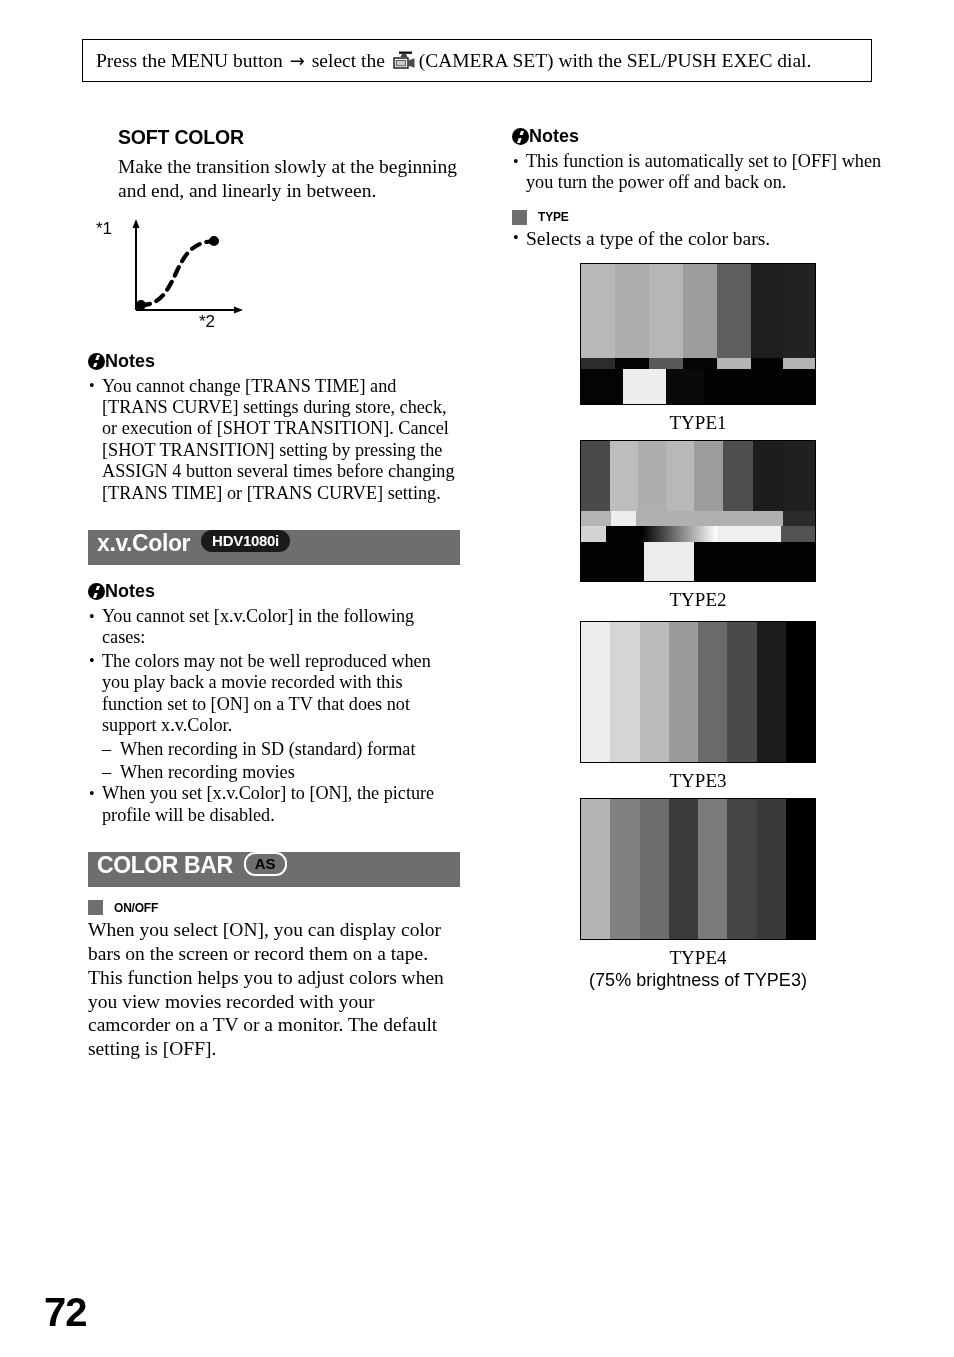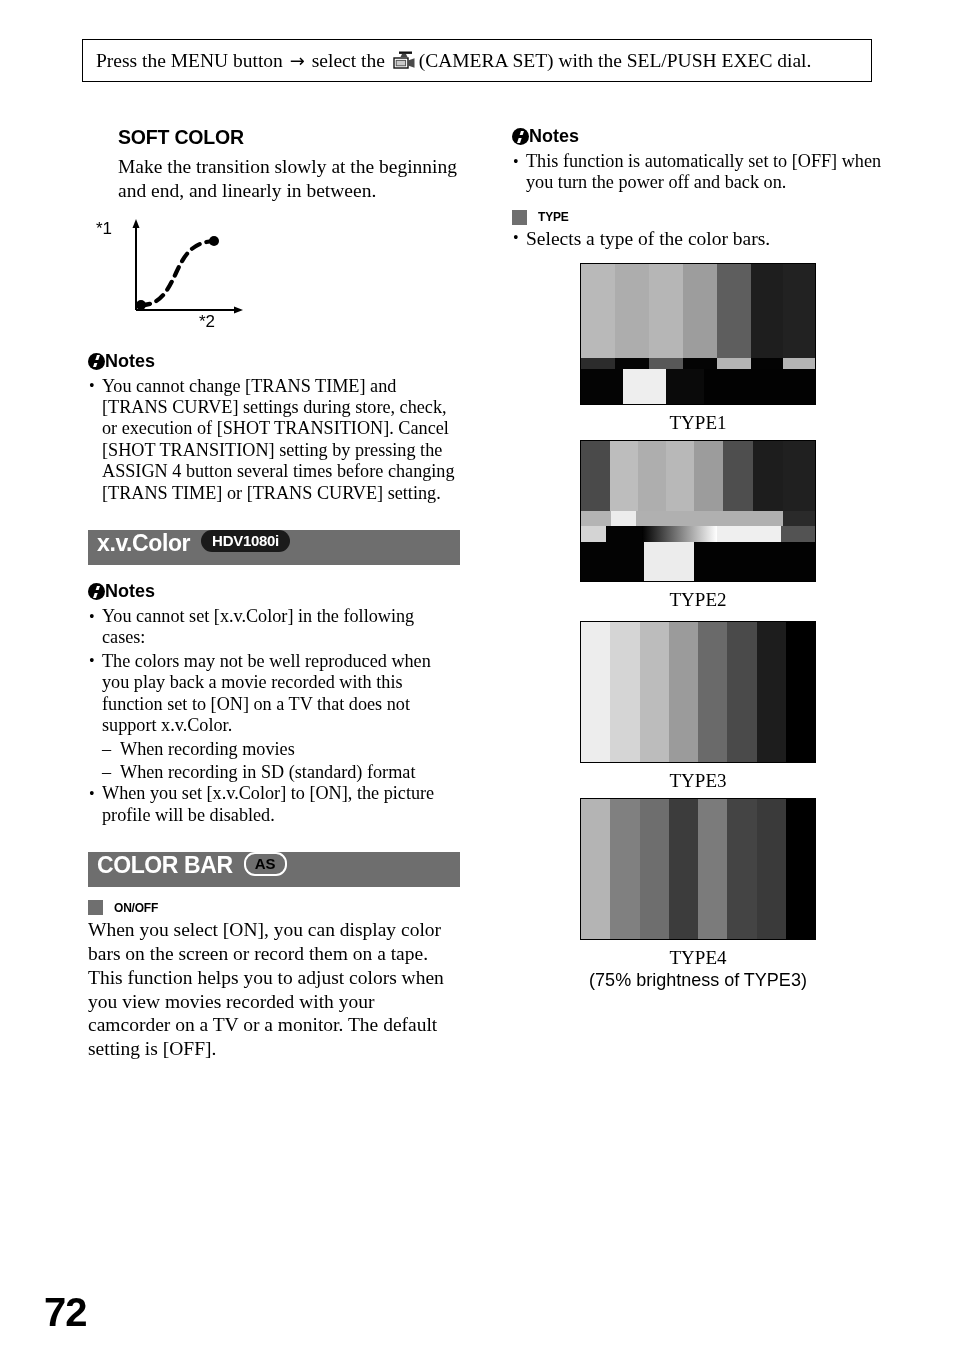--- a/index.html
+++ b/index.html
@@ -337,22 +337,22 @@
   <div>
     <div class="notes-head">
       <span class="notes-icon"></span>
       <span class="notes-label">Notes</span>
     </div>
     <ul class="notes-list">
       <li>You cannot set [x.v.Color] in the following cases:</li>
       <li>The colors may not be well reproduced when you play back a movie recorded with this function set to [ON] on a TV that does not support x.v.Color.</li>
     </ul>
     <ul class="sub-dash">
+      <li>When recording in SD (standard) format</li>
       <li>When recording movies</li>
-      <li>When recording in SD (standard) format</li>
     </ul>
     <ul class="notes-list">
       <li>When you set [x.v.Color] to [ON], the picture profile will be disabled.</li>
     </ul>
   </div>
 
   <div class="section-bar">
     <span class="section-bar-title">COLOR BAR</span>
     <span class="badge-outline">AS</span>
   </div>

